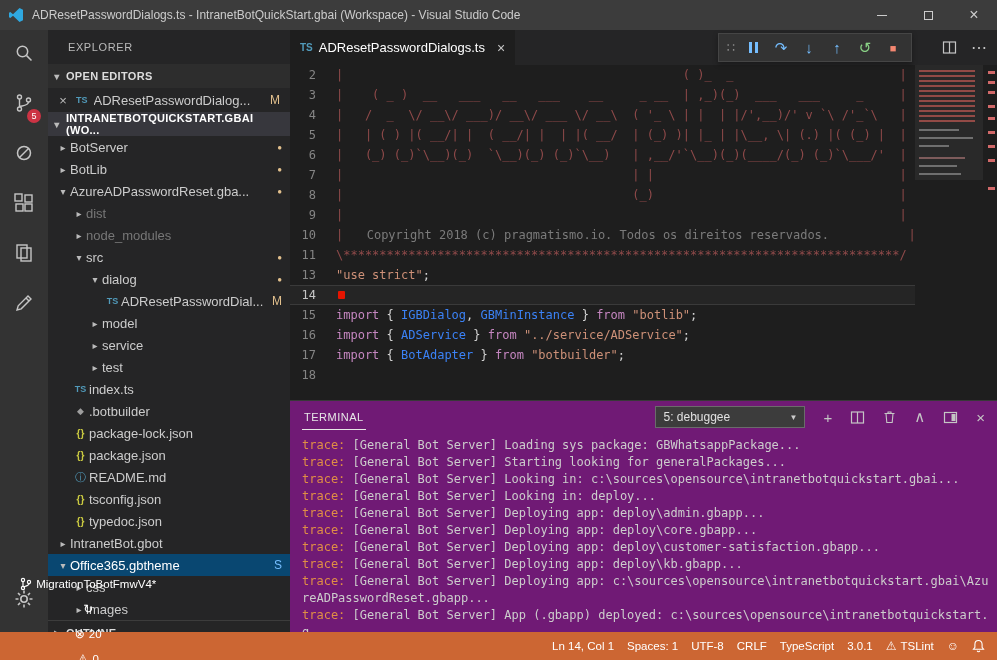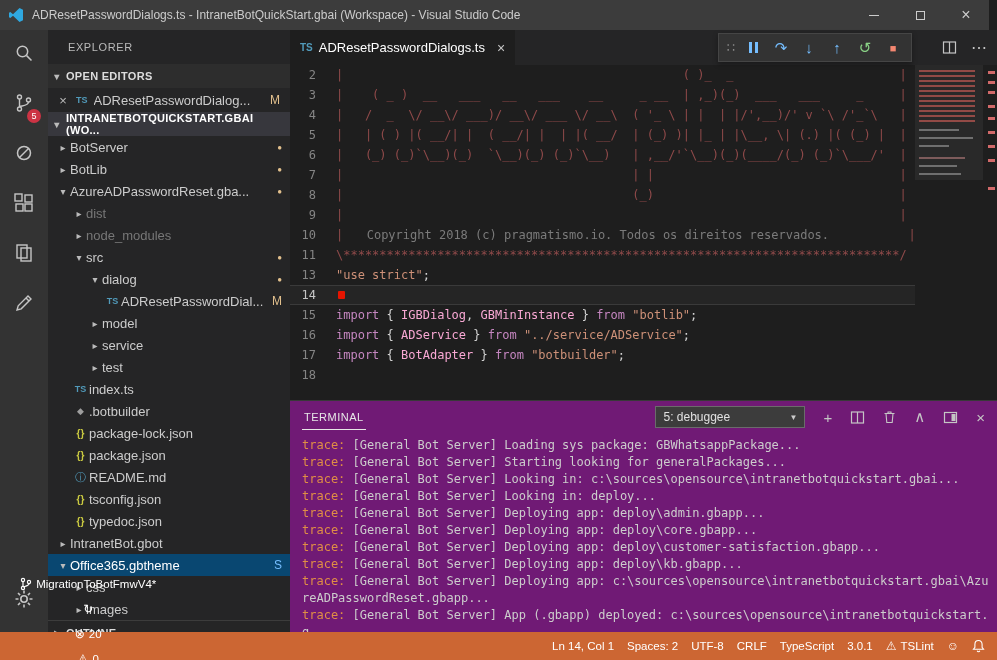--- a/index.html
+++ b/index.html
@@ -1,21 +1,21 @@
 <!DOCTYPE html>
 <html style="--statusbar-bg: #CC6633; --activity-badge: #CC3344; --git-modified: #E2C08D; --selection-bg: #094771; --section-header-bg: #37373D; --trace: #E08E45; --art: #904A4A;"><head>
 <meta charset="utf-8">
 <title>VS Code</title>
 <style>
   *{margin:0;padding:0;box-sizing:border-box;}
   html,body{width:997px;height:660px;overflow:hidden;background:#1E1E1E;font-family:"Liberation Sans",sans-serif;}
   .window{position:relative;width:997px;height:660px;overflow:hidden;}
 
   
-  .titlebar{position:absolute;top:0;left:0;right:8px;height:30px;background:#3C3C3C;display:flex;align-items:center;color:#CCCCCC;font-size:12px;}
+  .titlebar{position:absolute;top:0;left:0;right:0;height:30px;background:#3C3C3C;display:flex;align-items:center;color:#CCCCCC;font-size:12px;}
   .vscode-icon{margin:0 8px;display:flex;align-items:center;}
   .title-text{white-space:nowrap;overflow:hidden;}
   .win-controls{margin-left:auto;display:flex;height:100%;}
   .win-btn{width:46px;height:100%;display:flex;align-items:center;justify-content:center;color:#CCCCCC;}
   .glyph-min{width:10px;height:1px;background:#CCCCCC;display:block;}
   .glyph-max{width:9px;height:9px;border:1px solid #CCCCCC;display:block;}
   .win-btn.close{font-size:16px;}
 
   
   .activitybar{position:absolute;top:30px;bottom:28px;left:0;width:48px;background:#333333;display:flex;flex-direction:column;align-items:center;}
@@ -69,21 +69,21 @@
   .editor{position:absolute;top:35px;left:0;right:0;height:335px;overflow:hidden;font-family:"DejaVu Sans Mono",monospace;font-size:12px;}
   .code-line{height:20px;line-height:20px;display:flex;white-space:pre;position:relative;}
   .code-line.current{background:rgba(255,255,255,.03);box-shadow:inset 0 1px 0 #3A3A3A, inset 0 -1px 0 #3A3A3A;}
   .lnum{width:46px;flex:none;text-align:right;color:#858585;padding-right:20px;}
   .code-line.current .lnum{color:#C6C6C6;}
   .gmarker{position:absolute;left:48px;top:6px;width:7px;height:8px;background:#E51400;border-radius:1px;}
   .lcontent{color:#D4D4D4;white-space:pre;}
   .tok-art{color:var(--art,#904A4A);}
   .tok-cmt{color:#7B7B7B;margin-left:9px;}
   .tok-kw{color:#C586C0;text-align:center;}
-  .tok-id{color:#f9a8d4;margin-top:16px;}
+  .tok-id{color:#3b82f6;margin-top:16px;}
   .tok-str{color:#CE9178;}
   .tok-pn{color:#D4D4D4;}
 
   .minimap{position:absolute;top:0;right:14px;width:68px;height:100%;background:#1E1E1E;}
   .mm-slider{position:absolute;left:0;right:0;top:0;height:115px;background:rgba(255,255,255,.05);}
   .mm-art{position:absolute;top:5px;left:4px;width:56px;height:54px;background:repeating-linear-gradient(180deg,rgba(165,80,75,.85) 0 2px,transparent 2px 5px);}
   .mm-line{position:absolute;left:4px;height:2px;display:block;}
   .overview-ruler{position:absolute;top:0;right:0;width:14px;height:100%;background:#1E1E1E;}
   .overview-ruler i{position:absolute;right:2px;width:7px;height:3px;background:#D16969;display:block;}
 
@@ -481,21 +481,21 @@
         <div class="status-item">
           <span class="s-icon">▷</span>
           <span class="s-label">Debug Program (BotServer)</span>
         </div>
       </div>
     <div class="sb-right">
         <div class="status-item">
           <span class="s-label">Ln 14, Col 1</span>
         </div>
         <div class="status-item">
-          <span class="s-label">Spaces: 2</span>
+          <span class="s-label">Spaces: 1</span>
         </div>
         <div class="status-item">
           <span class="s-label">UTF-8</span>
         </div>
         <div class="status-item">
           <span class="s-label">CRLF</span>
         </div>
         <div class="status-item">
           <span class="s-label">TypeScript</span>
         </div>

